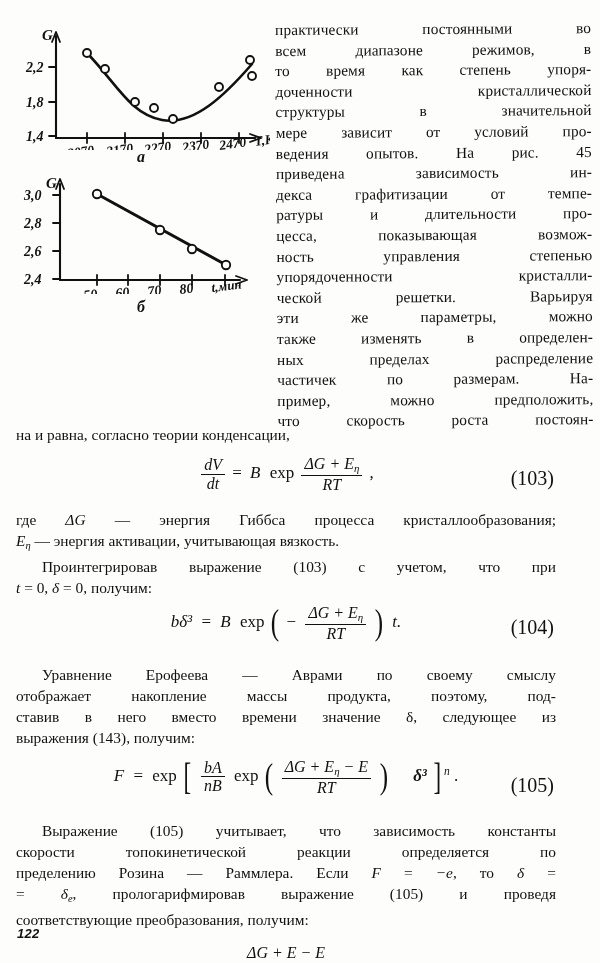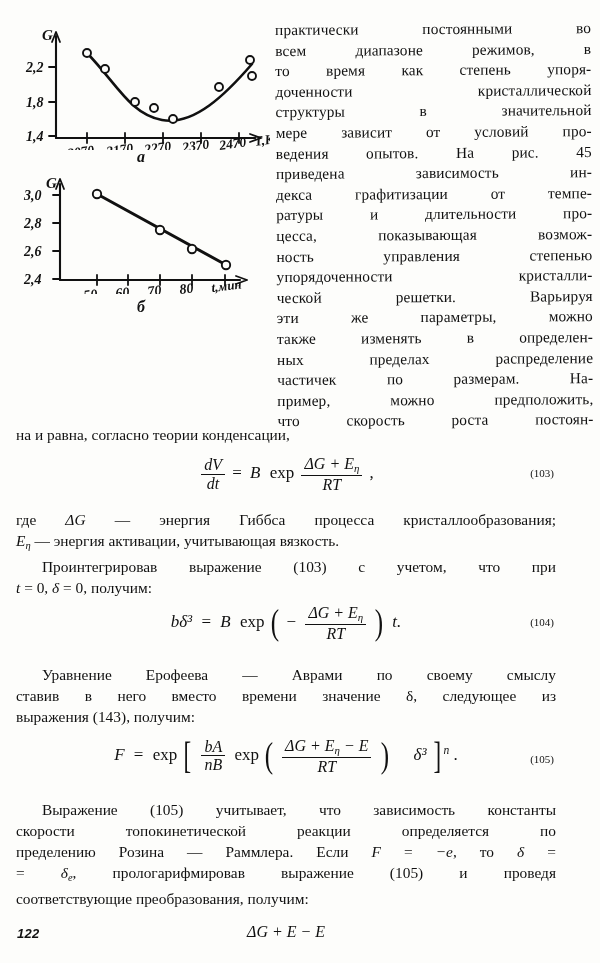--- a/index.html
+++ b/index.html
@@ -44,21 +44,21 @@
   
   .body{position:absolute;left:16px;top:424px;width:540px;}
   .blk{font-size:15.4px;line-height:21px;margin-bottom:0;}
   .blk .ln{display:block;white-space:nowrap;text-align:justify;text-align-last:justify;}
   .blk .ln.last{text-align-last:left;}
   .indent{display:inline-block;width:26px;}
 
   
   .eq{position:relative;height:46px;margin:6px 0 6px 0;}
   .eqbody{position:absolute;left:0;right:0;text-align:center;font-size:17px;}
-  .eqnum{position:absolute;right:2px;top:12px;font-size:11px;}
+  .eqnum{position:absolute;right:2px;top:12px;font-size:20px;}
   .mi{font-style:italic;font-family:"Liberation Serif",serif;}
   .mr{font-style:normal;}
   .frac{display:inline-block;vertical-align:middle;text-align:center;line-height:1.08;margin:0 3px;}
   .frac .num{display:block;padding:0 3px;font-size:.94em;}
   .frac .den{display:block;border-top:1.4px solid #111;padding:0 3px;font-size:.94em;}
   .paren{display:inline-block;font-size:2.05em;vertical-align:middle;line-height:.62;font-weight:300;transform:scaleX(.72);}
   .brk{display:inline-block;font-size:2.25em;vertical-align:middle;line-height:.62;font-weight:300;transform:scaleX(.6);}
   sub.s{font-size:.68em;vertical-align:-.28em;}
   sup.s{font-size:.68em;vertical-align:.52em;}
 
@@ -254,20 +254,21 @@
           <span class="den mi">RT</span>
         </span>
         <span class="paren">)</span>
         <span class="mi" style="margin-left:3px;">t.</span>
       </div>
       <div class="eqnum">(104)</div>
     </div>
 
     <div class="blk" style="margin-top:10px;">
       <span class="ln"><span class="indent"></span><span>Уравнение Ерофеева — Аврами по своему смыслу</span></span>
+      <span class="ln">отображает накопление массы продукта, поэтому, под-</span>
       <span class="ln">ставив в него вместо времени значение δ, следующее из</span>
       <span class="ln last">выражения (143), получим:</span>
     </div>
 
     <div class="eq" style="height:54px;margin-top:10px;">
       <div class="eqbody">
         <span class="mi">F</span>
         <span class="mr" style="margin:0 5px;">=</span>
         <span class="mr">exp</span>
         <span class="brk">[</span>
@@ -275,21 +276,21 @@
           <span class="num mi">bA</span>
           <span class="den mi">nB</span>
         </span>
         <span class="mr" style="margin-left:2px;">exp</span>
         <span class="paren">(</span>
         <span class="frac">
           <span class="num mi"><span>ΔG + E</span><sub class="s mi">η</sub><span> − E</span></span>
           <span class="den mi">RT</span>
         </span>
         <span class="paren">)</span>
-        <span class="mi" style="margin-left:19px;">δ³</span>
+        <span class="mi" style="margin-left:19px;font-weight:bold;">δ³</span>
         <span class="brk">]</span><sup class="s mi">n</sup>
         <span class="mr">.</span>
       </div>
       <div class="eqnum" style="top:16px;">(105)</div>
     </div>
 
     <div class="blk" style="margin-top:8px;">
       <span class="ln"><span class="indent"></span><span>Выражение (105) учитывает, что зависимость константы</span></span>
       <span class="ln">скорости топокинетической реакции определяется по</span>
       <span class="ln"><span>пределению Розина — Раммлера. Если </span><span class="mi">F</span><span> = </span><span class="mi">−e</span><span>, то </span><span class="mi">δ</span><span> =</span></span>

